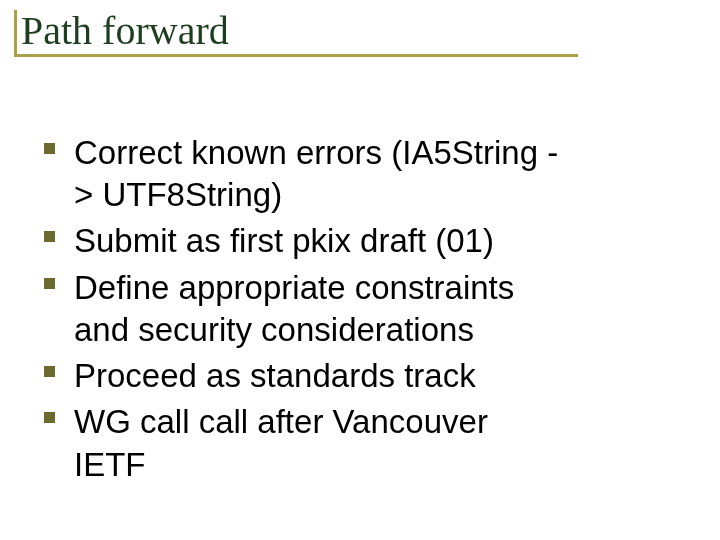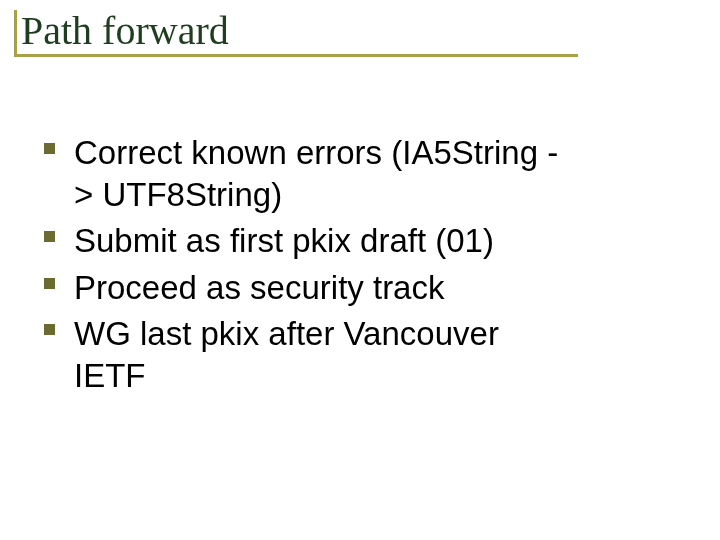--- a/index.html
+++ b/index.html
@@ -67,17 +67,18 @@
 <body>
 
 <div class="slide">
   <div class="title-wrap">
     <h1 class="title">Path forward</h1>
   </div>
   <div class="content">
     <ul class="bullets">
       <li>Correct known errors (IA5String -&gt; UTF8String)</li>
       <li>Submit as first pkix draft (01)</li>
-      <li>Proceed as security track</li>
-      <li>WG last pkix after Vancouver IETF</li>
+      <li>Define appropriate constraints and security considerations</li>
+      <li>Proceed as standards track</li>
+      <li>WG call call after Vancouver IETF</li>
     </ul>
   </div>
 </div>
 
 </body></html>

